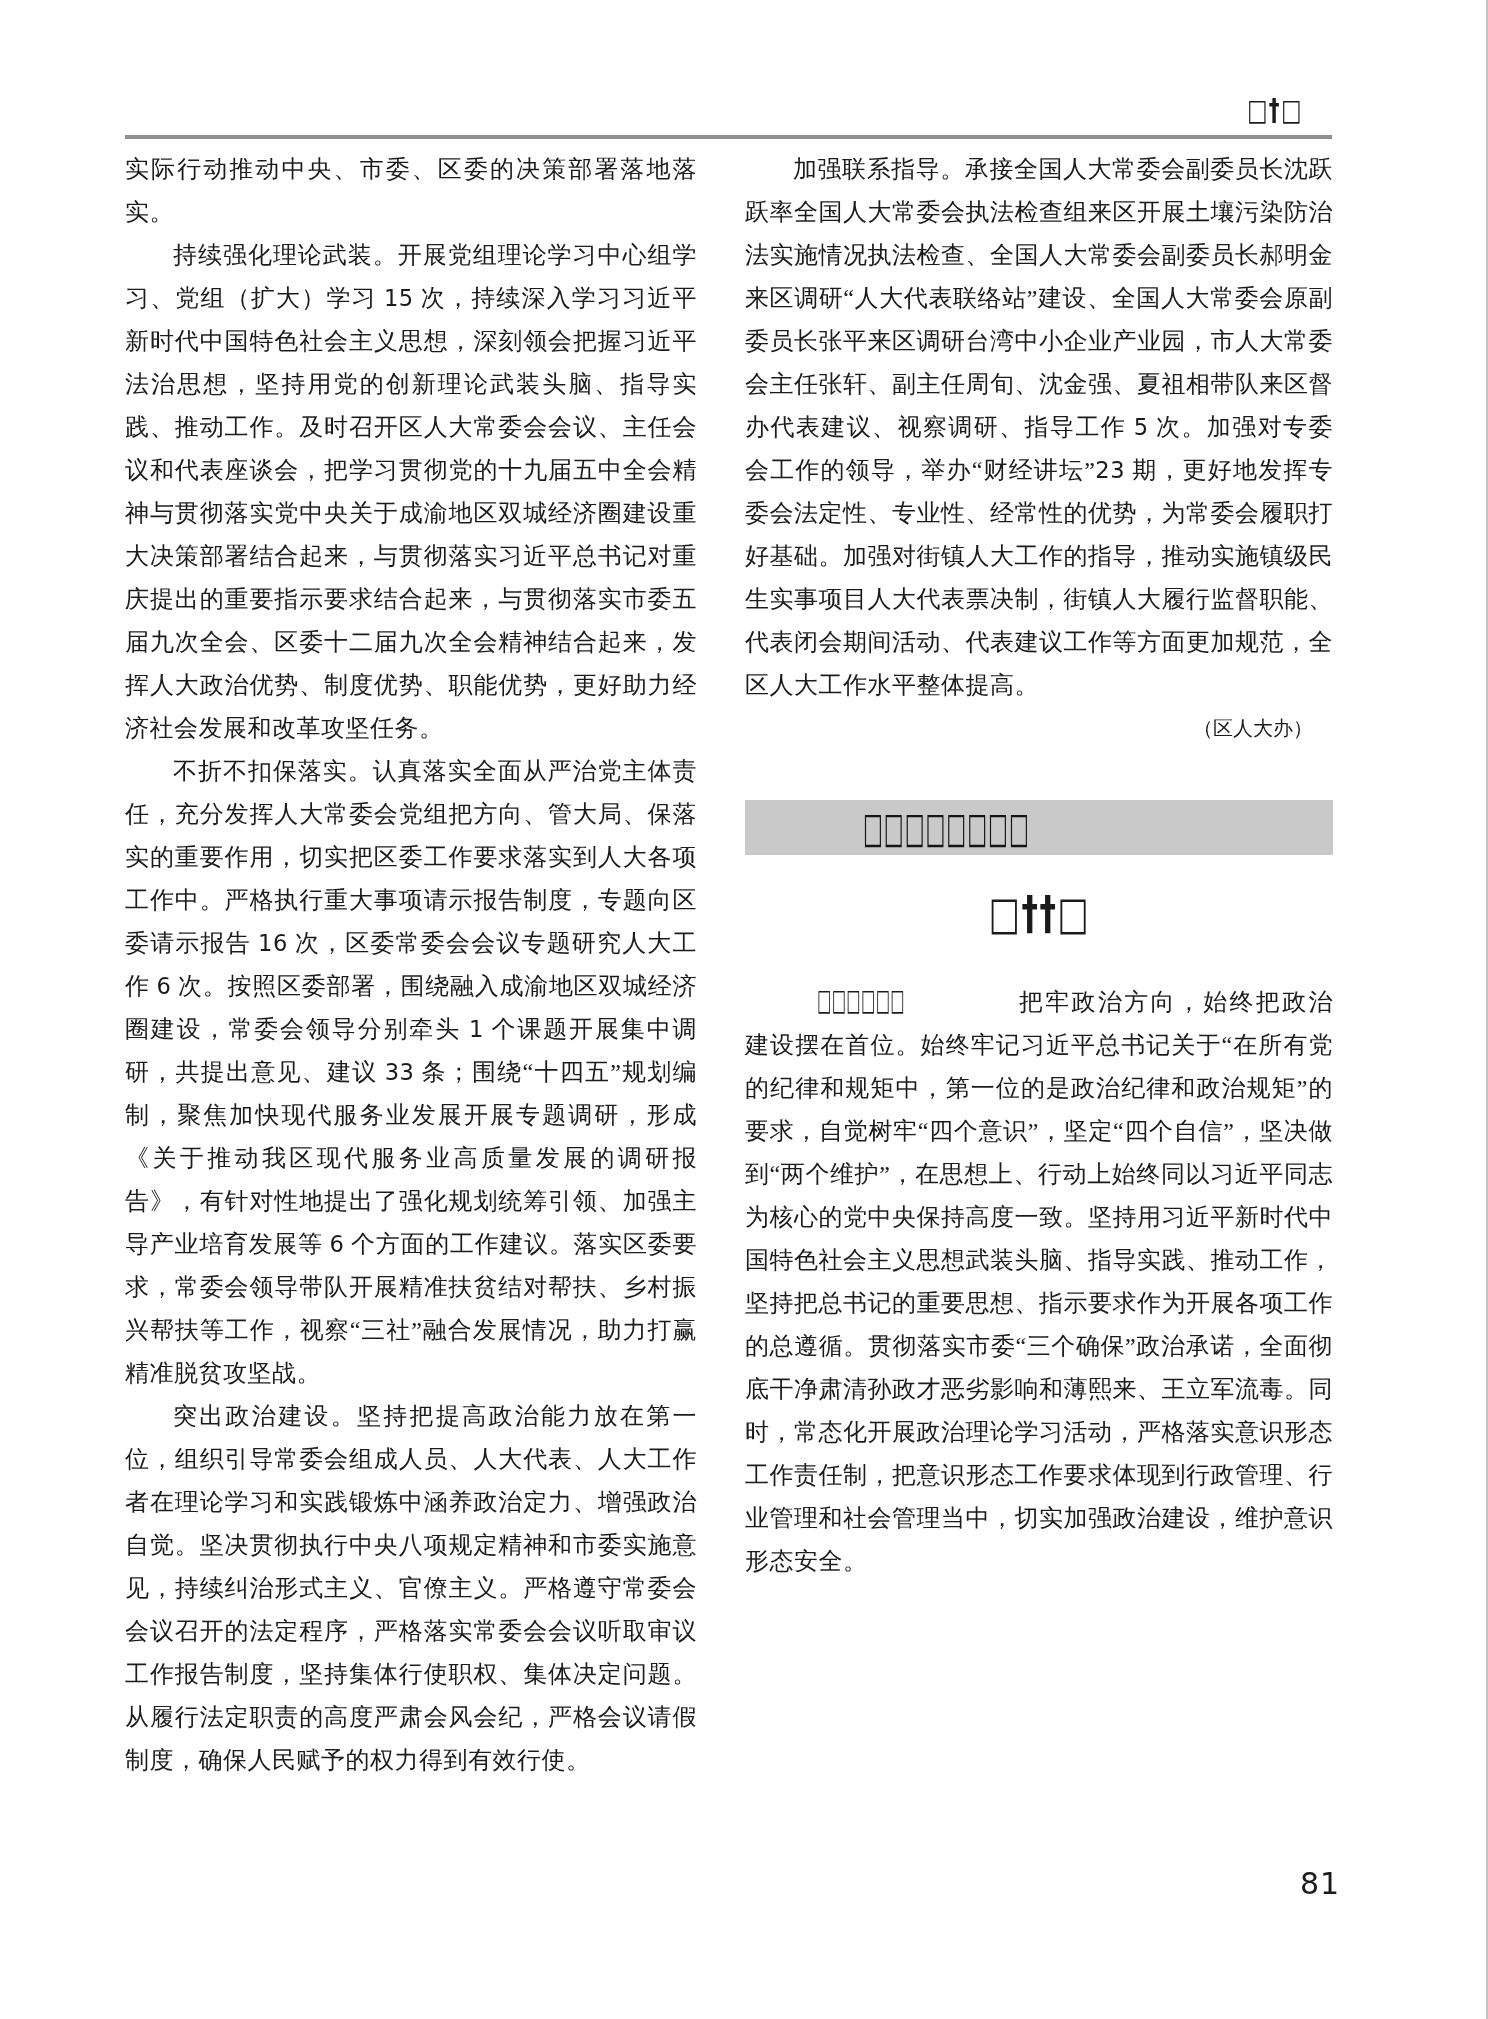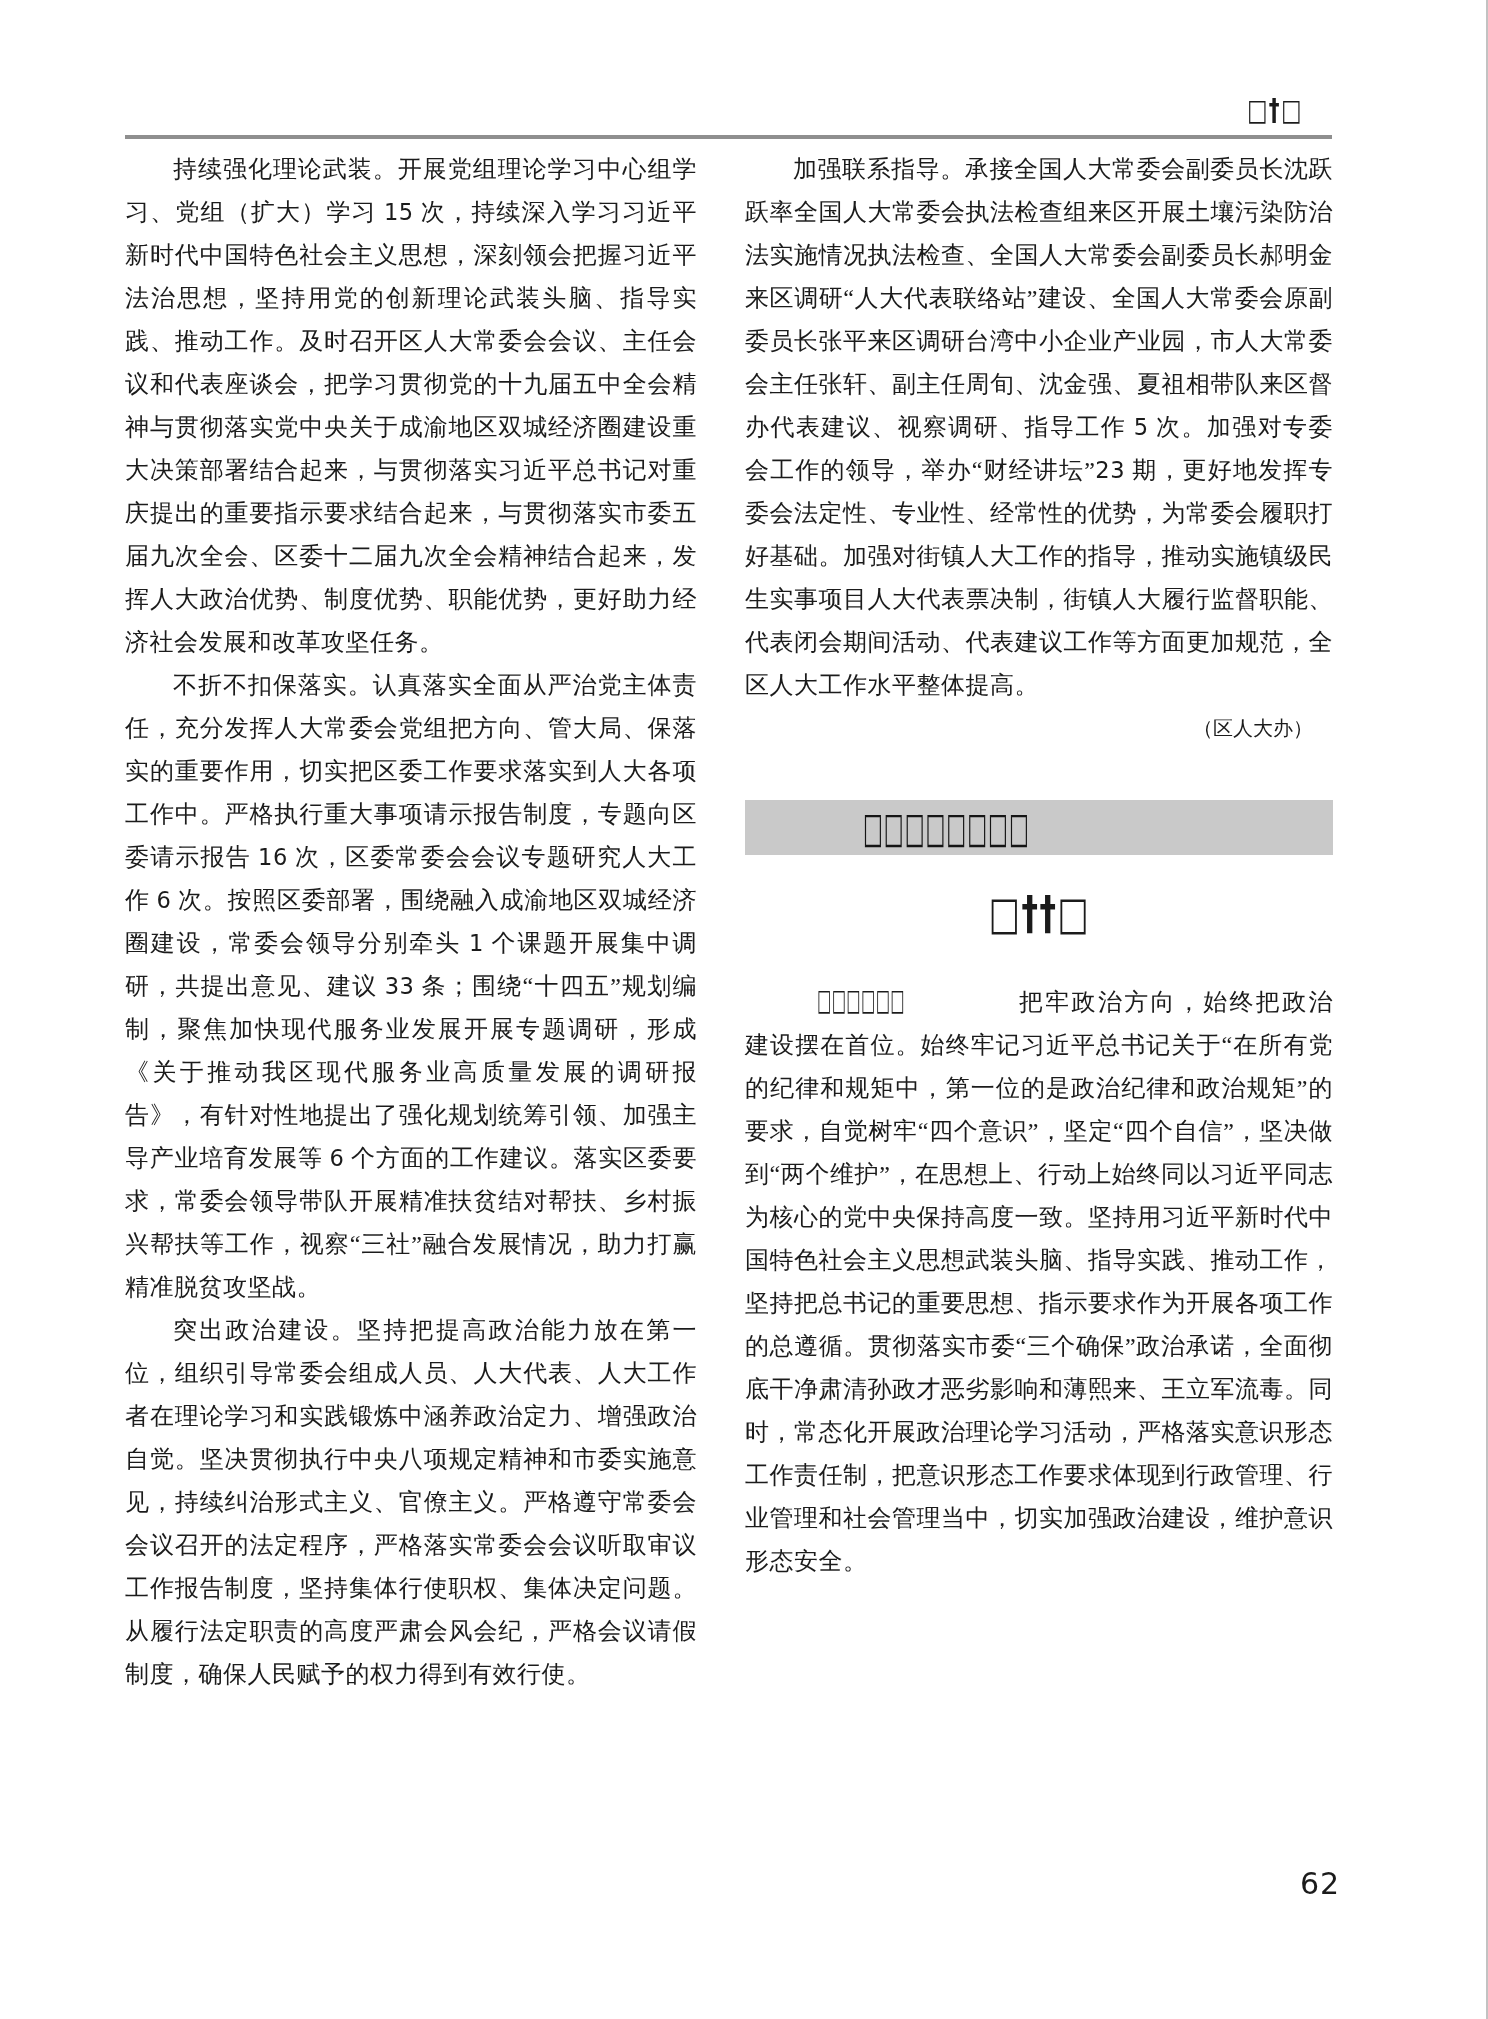--- a/index.html
+++ b/index.html
@@ -80,35 +80,36 @@
 
 <div class="page">
 
   <div class="header-line">
     <span class="narrow">□†□</span>
   </div>
 
   <div class="rule"></div>
 
   <div class="col col-left">
+    <p class="para">实际行动推动中央、市委、区委的决策部署落地落实。</p>
     <p class="para indent">持续强化理论武装。开展党组理论学习中心组学习、党组（扩大）学习 <span class="digit">15</span> 次，持续深入学习习近平新时代中国特色社会主义思想，深刻领会把握习近平法治思想，坚持用党的创新理论武装头脑、指导实践、推动工作。及时召开区人大常委会会议、主任会议和代表座谈会，把学习贯彻党的十九届五中全会精神与贯彻落实党中央关于成渝地区双城经济圈建设重大决策部署结合起来，与贯彻落实习近平总书记对重庆提出的重要指示要求结合起来，与贯彻落实市委五届九次全会、区委十二届九次全会精神结合起来，发挥人大政治优势、制度优势、职能优势，更好助力经济社会发展和改革攻坚任务。</p>
     <p class="para indent">不折不扣保落实。认真落实全面从严治党主体责任，充分发挥人大常委会党组把方向、管大局、保落实的重要作用，切实把区委工作要求落实到人大各项工作中。严格执行重大事项请示报告制度，专题向区委请示报告 <span class="digit">16</span> 次，区委常委会会议专题研究人大工作 <span class="digit">6</span> 次。按照区委部署，围绕融入成渝地区双城经济圈建设，常委会领导分别牵头 <span class="digit">1</span> 个课题开展集中调研，共提出意见、建议 <span class="digit">33</span> 条；围绕“十四五”规划编制，聚焦加快现代服务业发展开展专题调研，形成《关于推动我区现代服务业高质量发展的调研报告》，有针对性地提出了强化规划统筹引领、加强主导产业培育发展等 <span class="digit">6</span> 个方面的工作建议。落实区委要求，常委会领导带队开展精准扶贫结对帮扶、乡村振兴帮扶等工作，视察“三社”融合发展情况，助力打赢精准脱贫攻坚战。</p>
     <p class="para indent">突出政治建设。坚持把提高政治能力放在第一位，组织引导常委会组成人员、人大代表、人大工作者在理论学习和实践锻炼中涵养政治定力、增强政治自觉。坚决贯彻执行中央八项规定精神和市委实施意见，持续纠治形式主义、官僚主义。严格遵守常委会会议召开的法定程序，严格落实常委会会议听取审议工作报告制度，坚持集体行使职权、集体决定问题。从履行法定职责的高度严肃会风会纪，严格会议请假制度，确保人民赋予的权力得到有效行使。</p>
   </div>
 
   <div class="col col-right">
     <p class="para indent">加强联系指导。承接全国人大常委会副委员长沈跃跃率全国人大常委会执法检查组来区开展土壤污染防治法实施情况执法检查、全国人大常委会副委员长郝明金来区调研“人大代表联络站”建设、全国人大常委会原副委员长张平来区调研台湾中小企业产业园，市人大常委会主任张轩、副主任周旬、沈金强、夏祖相带队来区督办代表建议、视察调研、指导工作 <span class="digit">5</span> 次。加强对专委会工作的领导，举办“财经讲坛”<span class="digit">23</span> 期，更好地发挥专委会法定性、专业性、经常性的优势，为常委会履职打好基础。加强对街镇人大工作的指导，推动实施镇级民生实事项目人大代表票决制，街镇人大履行监督职能、代表闭会期间活动、代表建议工作等方面更加规范，全区人大工作水平整体提高。</p>
     <p class="byline">（区人大办）</p>
 
     <div class="section-bar">
       <span class="bar-title">□□□□□□□□</span>
     </div>
 
     <div class="sub-heading">
       <span class="narrow">□††□</span>
     </div>
 
     <p class="para indent overview"><span class="tofu-lead">□□□□□□</span><span>把牢政治方向，始终把政治建设摆在首位。始终牢记习近平总书记关于“在所有党的纪律和规矩中，第一位的是政治纪律和政治规矩”的要求，自觉树牢“四个意识”，坚定“四个自信”，坚决做到“两个维护”，在思想上、行动上始终同以习近平同志为核心的党中央保持高度一致。坚持用习近平新时代中国特色社会主义思想武装头脑、指导实践、推动工作，坚持把总书记的重要思想、指示要求作为开展各项工作的总遵循。贯彻落实市委“三个确保”政治承诺，全面彻底干净肃清孙政才恶劣影响和薄熙来、王立军流毒。同时，常态化开展政治理论学习活动，严格落实意识形态工作责任制，把意识形态工作要求体现到行政管理、行业管理和社会管理当中，切实加强政治建设，维护意识形态安全。</span></p>
   </div>
 
-  <div class="page-number">62</div>
+  <div class="page-number">81</div>
 
 </div>
 
 </body></html>

